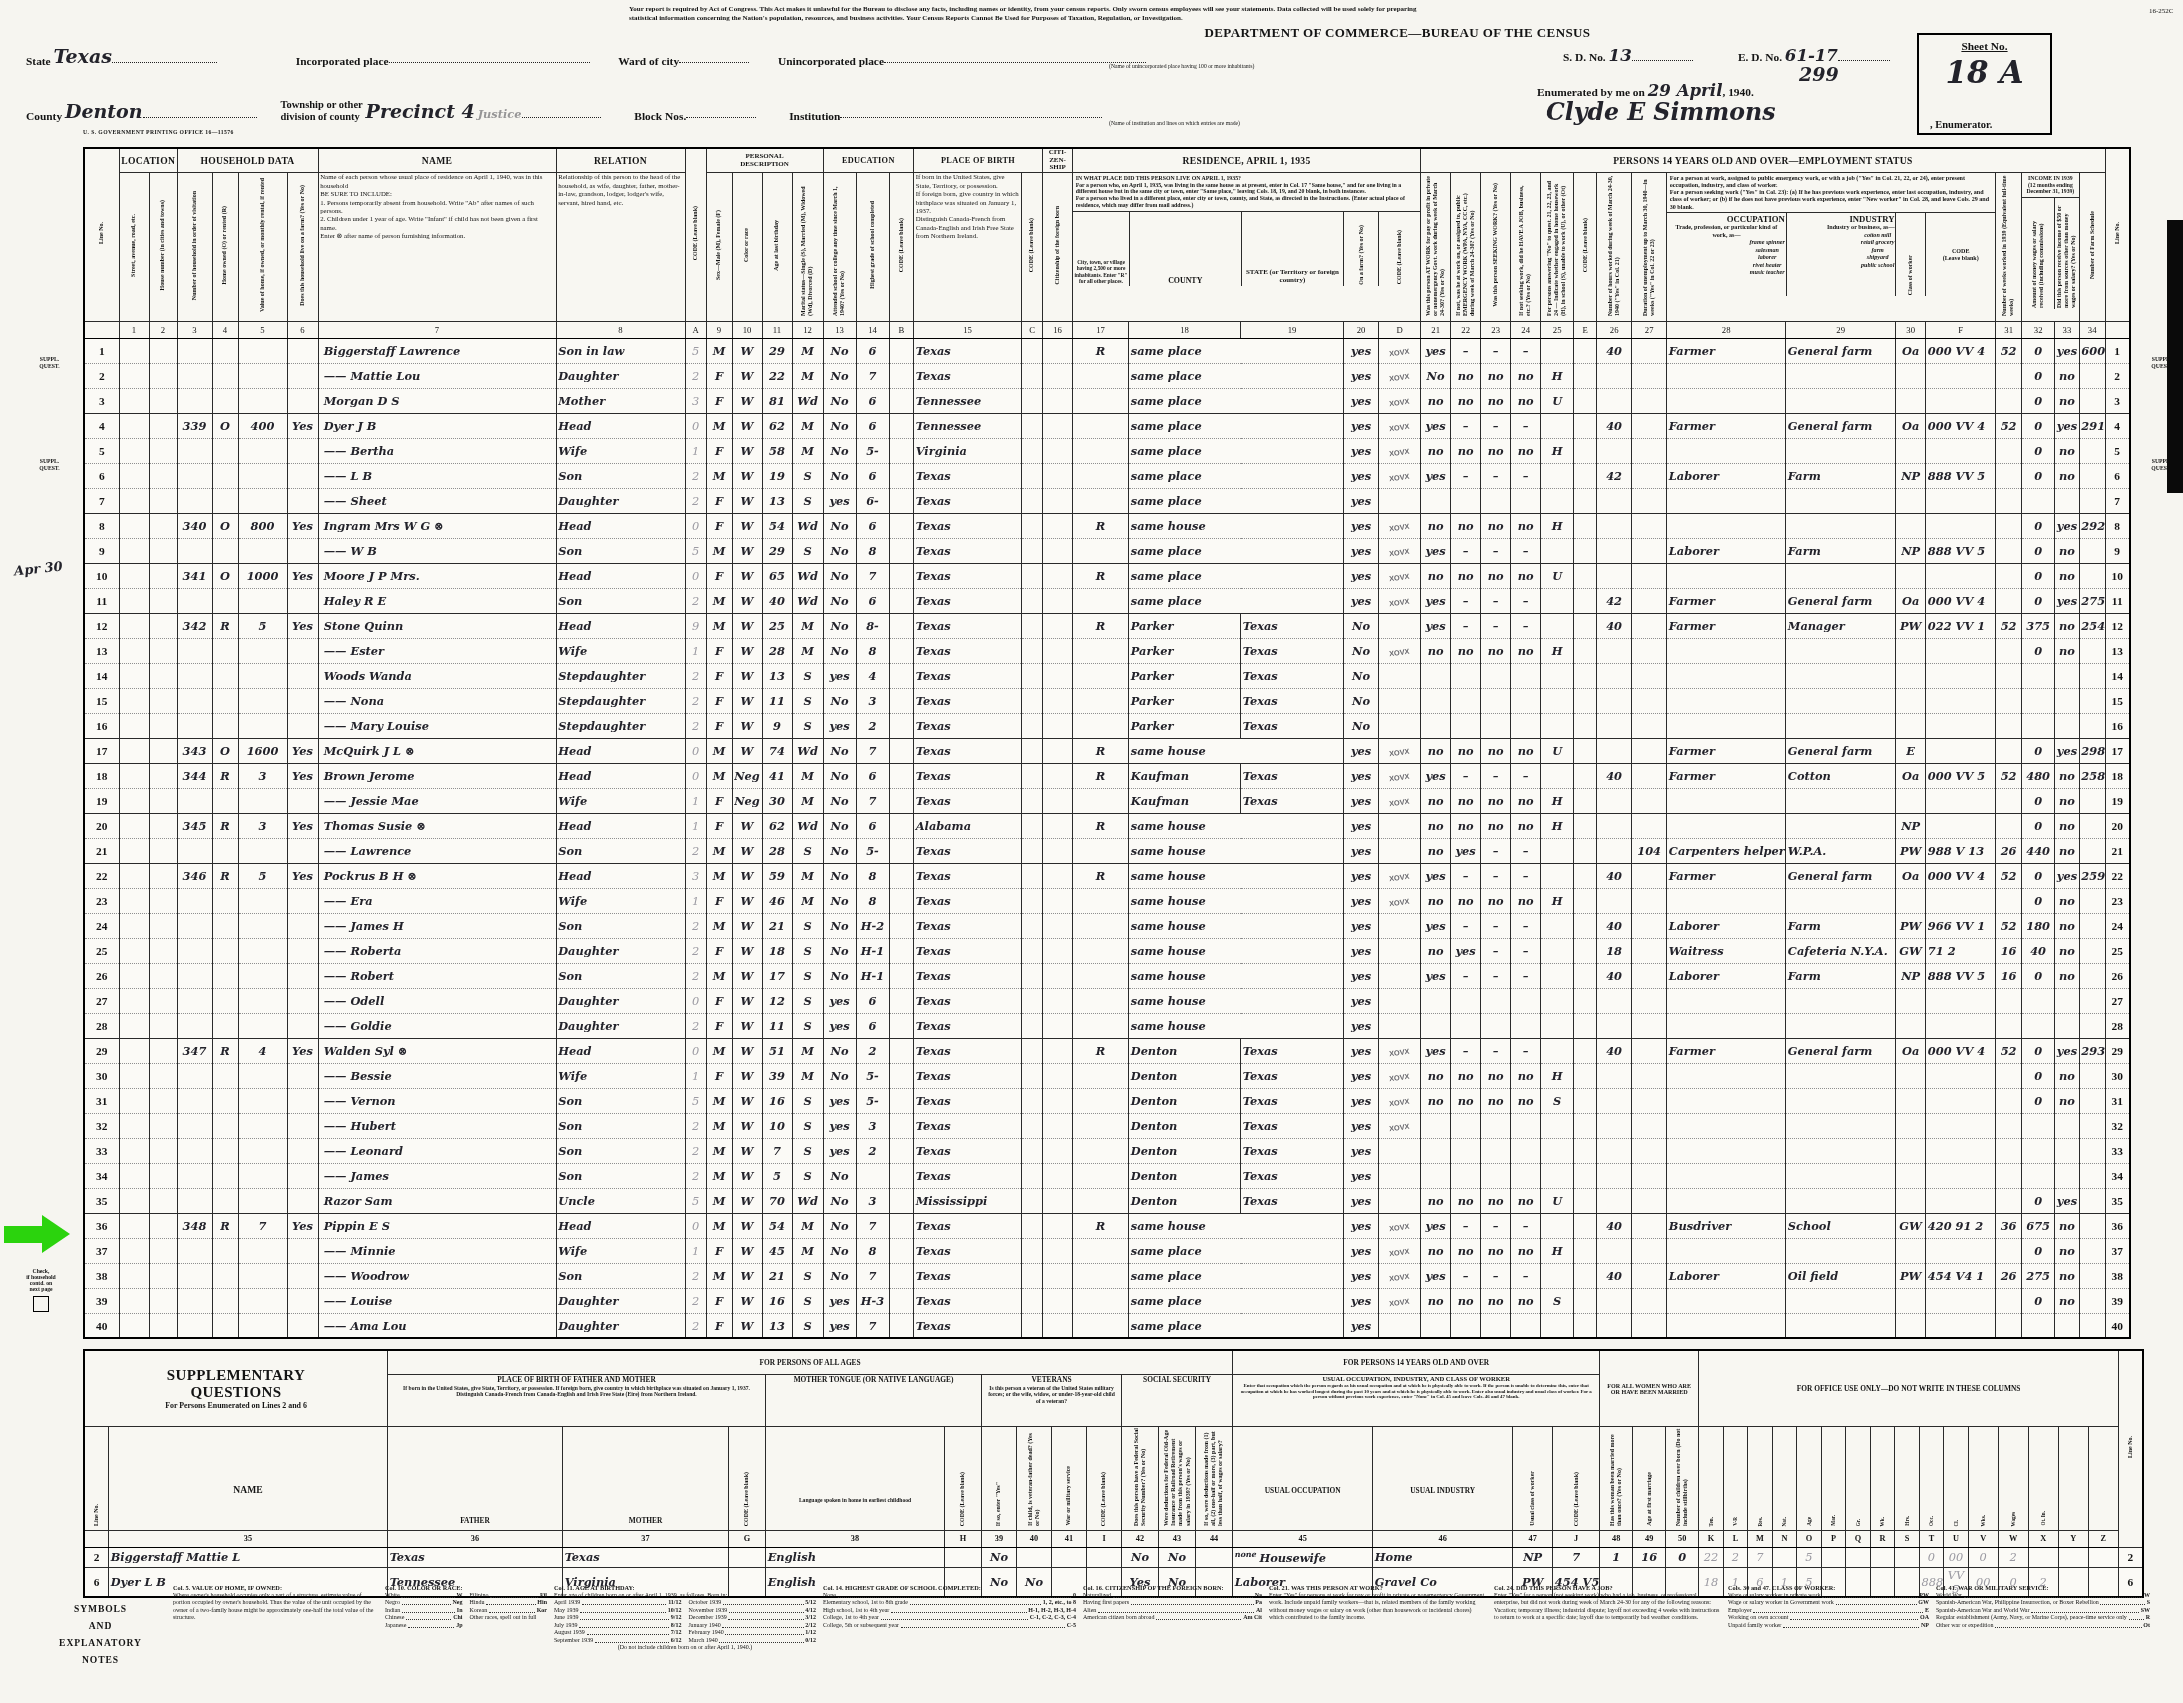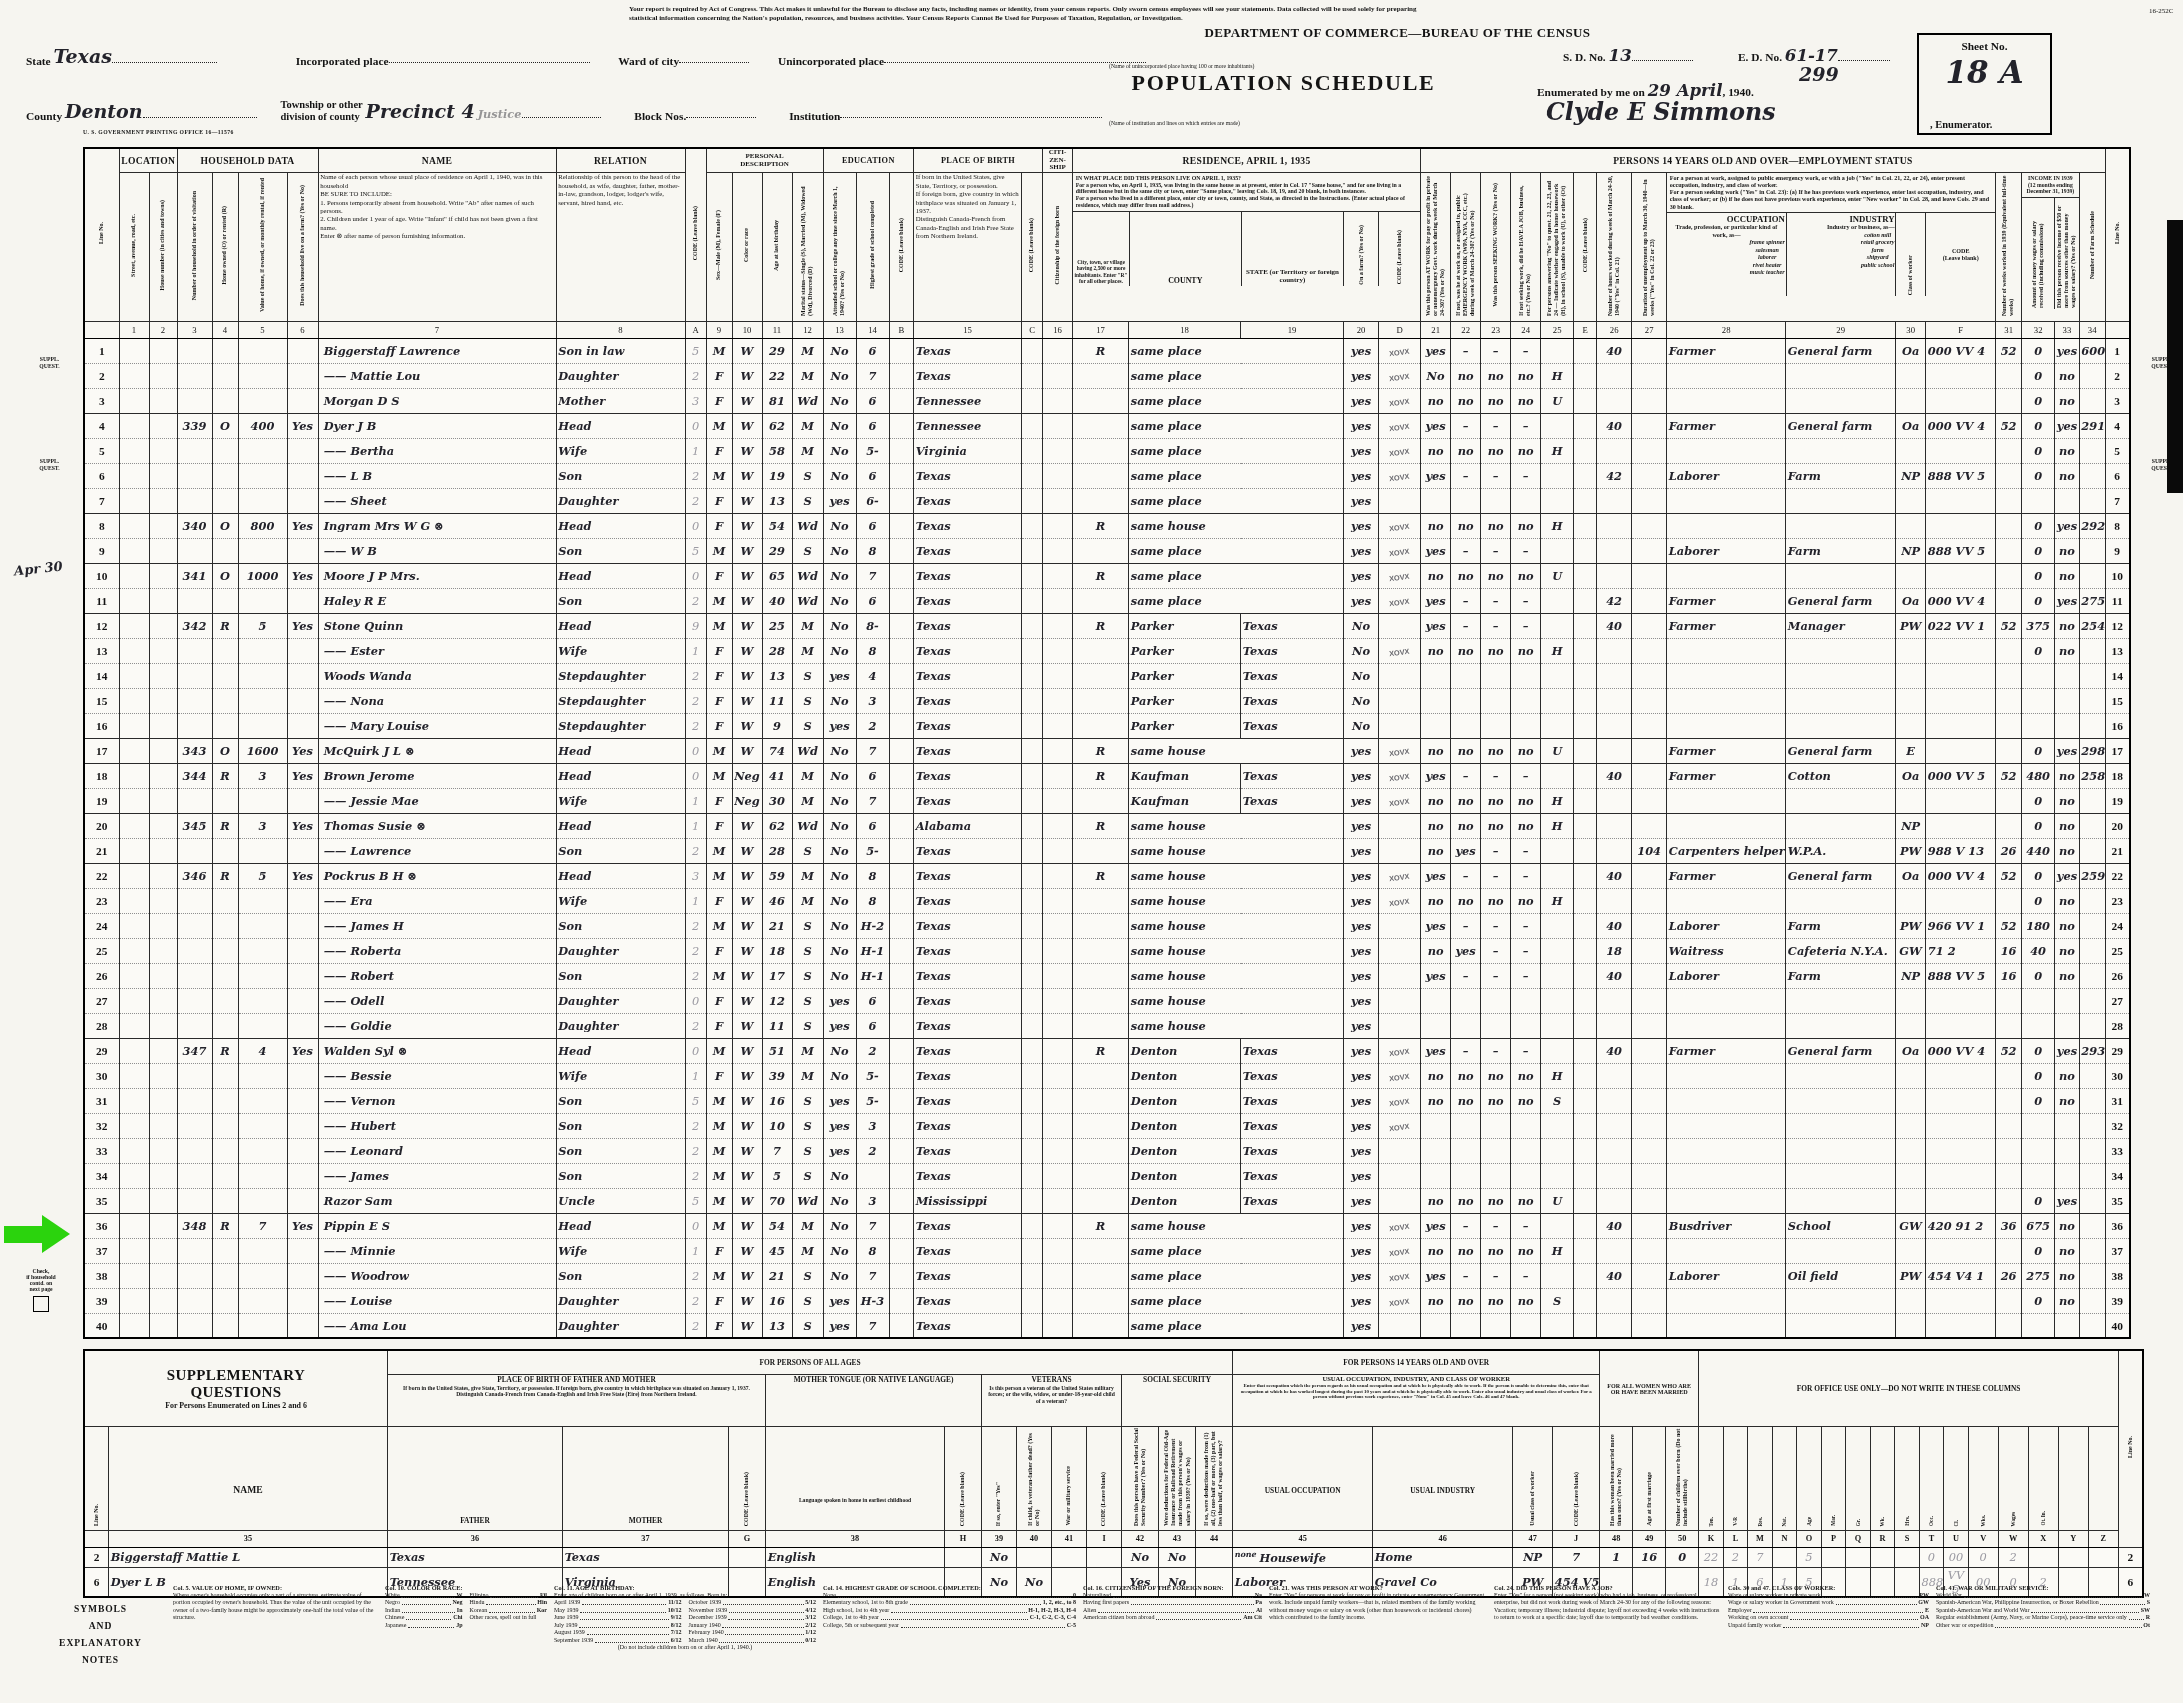--- a/index.html
+++ b/index.html
@@ -19,21 +19,21 @@
   .notice{top:5.2px;left:629px;width:804px;font-size:7px;line-height:1.25;font-weight:bold;text-align:left;}
   .formcode{top:7px;right:10.5px;font-size:7px;}
   .dept{top:24.5px;left:961px;width:873px;text-align:center;font-size:13px;font-weight:bold;letter-spacing:0.4px;}
   .census-title{top:40px;left:961px;width:873px;text-align:center;font-size:19px;font-weight:bold;}
   .popsched{top:70px;left:908px;width:751px;text-align:center;font-size:22px;font-weight:bold;letter-spacing:1.7px;}
   .sched-stamp{top:63px;left:1799px;font-size:19px;}
   .sdno{top:45px;left:1563px;font-size:11.4px;font-weight:bold;}
   .edno{top:45px;left:1738px;font-size:11.4px;font-weight:bold;}
   .hw-inline{font-size:16.6px;}
   .sheetbox{top:33px;left:1917px;width:131px;height:98px;border:2.6px solid #000;text-align:center;}
-  .sheetbox .lbl{font-size:11.4px;font-weight:bold;margin-top:5.2px;}
+  .sheetbox .lbl{font-size:11.4px;font-weight:bold;margin-top:5.2px;text-decoration:underline;}
   .sheetbox .val{font-size:31px;margin-top:1.7px;}
   .enumline{top:80px;left:1537px;font-size:11.4px;font-weight:bold;}
   .signature{top:98px;left:1546px;font-size:23.6px;}
   .enum-suffix{top:119px;left:1930px;font-size:10.5px;font-weight:bold;}
   .dot{border-bottom:1.3px dotted #222;display:inline-block;}
 
   .fields{top:45px;left:26px;width:1485px;font-size:11.4px;font-weight:bold;}
   .frow{margin-bottom:23px;height:31px;position:relative;}
   .flabel{display:inline-block;vertical-align:bottom;}
   .subcap{font-size:5.7px;font-weight:normal;position:absolute;}
@@ -113,21 +113,20 @@
 
 <div class="page">
 
   <div class="abs notice">
     <span class="pre">Your report is required by Act of Congress. This Act makes it unlawful for the Bureau to disclose any facts, including names or identity, from your census reports. Only sworn census employees will see your statements. Data</span>
     <span class="pre">collected will be used solely for preparing statistical information concerning the Nation's population, resources, and business activities. Your Census Reports Cannot Be Used for Purposes of Taxation, Regulation, or Investigation.</span>
   </div>
   <div class="abs formcode">16-252C</div>
 
   <div class="abs dept">DEPARTMENT OF COMMERCE—BUREAU OF THE CENSUS</div>
-  <div class="abs popsched">POPULATION SCHEDULE</div>
   <div class="abs sched-stamp hw">299</div>
 
   <div class="abs sdno">
     <span>S. D. No.</span>
     <span class="hw hw-inline">13</span><span class="dot" style="width:61px"></span>
   </div>
   <div class="abs edno">
     <span>E. D. No.</span>
     <span class="hw hw-inline">61-17</span><span class="dot" style="width:52px"></span>
   </div>

